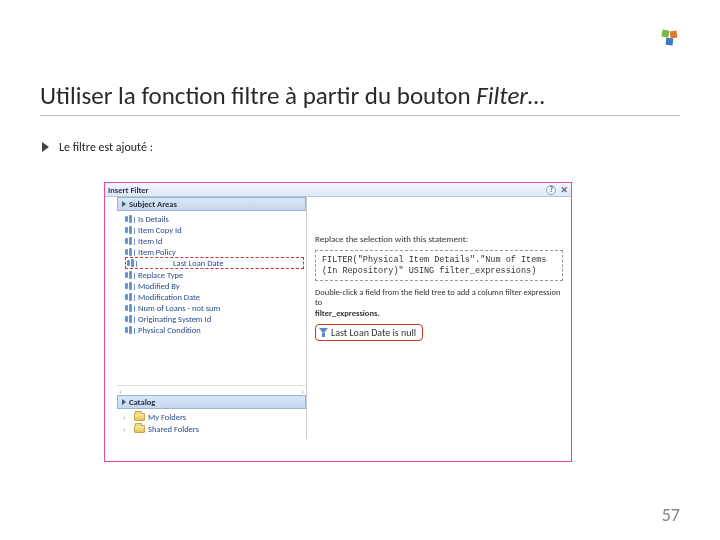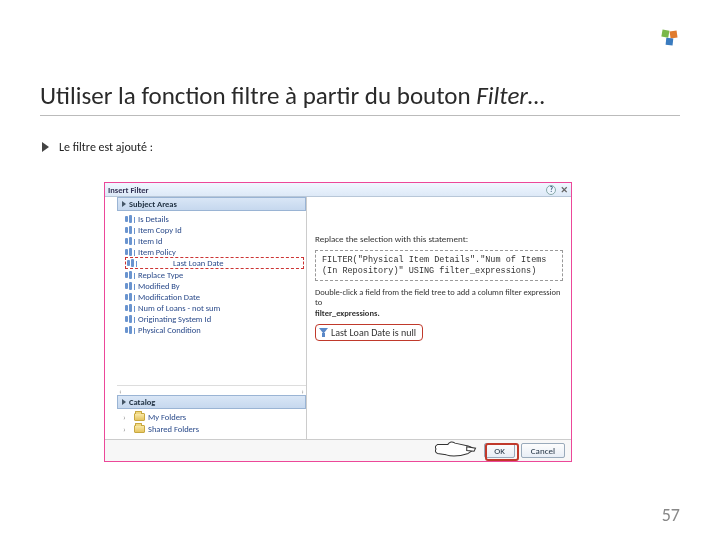--- a/index.html
+++ b/index.html
@@ -363,26 +363,15 @@
       </div>
       <div class="filter-chip-row">
         <span class="filter-chip">
           <span class="funnel"></span>
           <span>Last Loan Date is null</span>
         </span>
       </div>
     </div>
   </div>
 
-  <div class="ss-footer">
-    <div class="hand">
-      <svg viewBox="0 0 60 36">
-        <path d="M4 18 Q 2 14 6 12 L 20 12 Q 24 6 30 10 L 48 14 Q 56 16 54 20 L 48 24 Q 30 30 18 26 L 6 24 Q 2 22 4 18 Z" fill="#fff" stroke="#333" stroke-width="1.4"></path>
-        <path d="M46 15 L 58 17 L 56 21 L 46 20 Z" fill="#fff" stroke="#333" stroke-width="1.4"></path>
-      </svg>
-    </div>
-    <span class="wbtn">OK</span>
-    <span class="wbtn">Cancel</span>
-    <span class="ok-highlight"></span>
-  </div>
 </div>
 
 <div class="page-num">57</div>
 
 </body></html>

